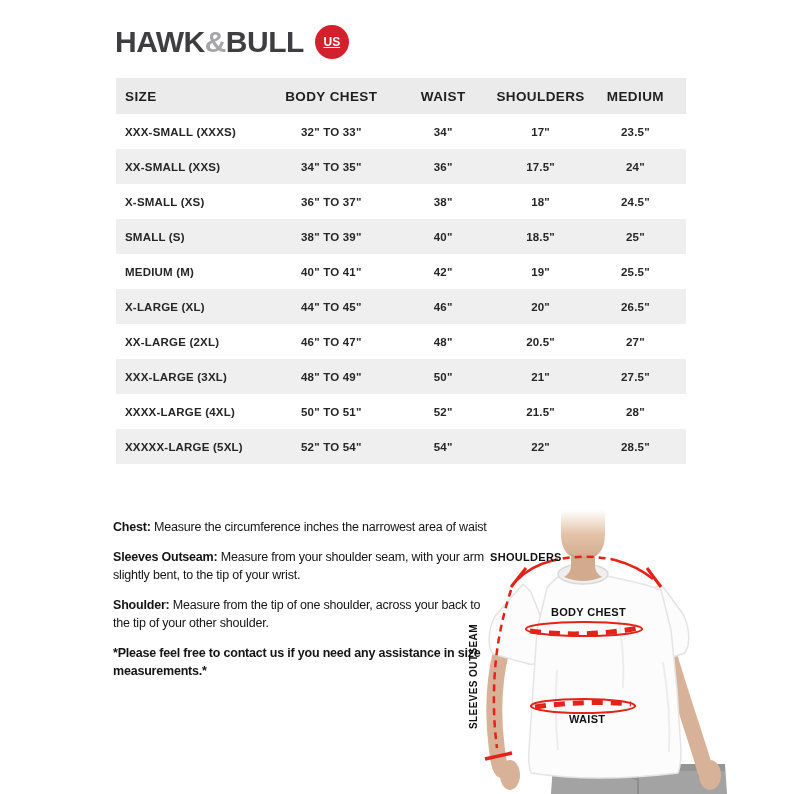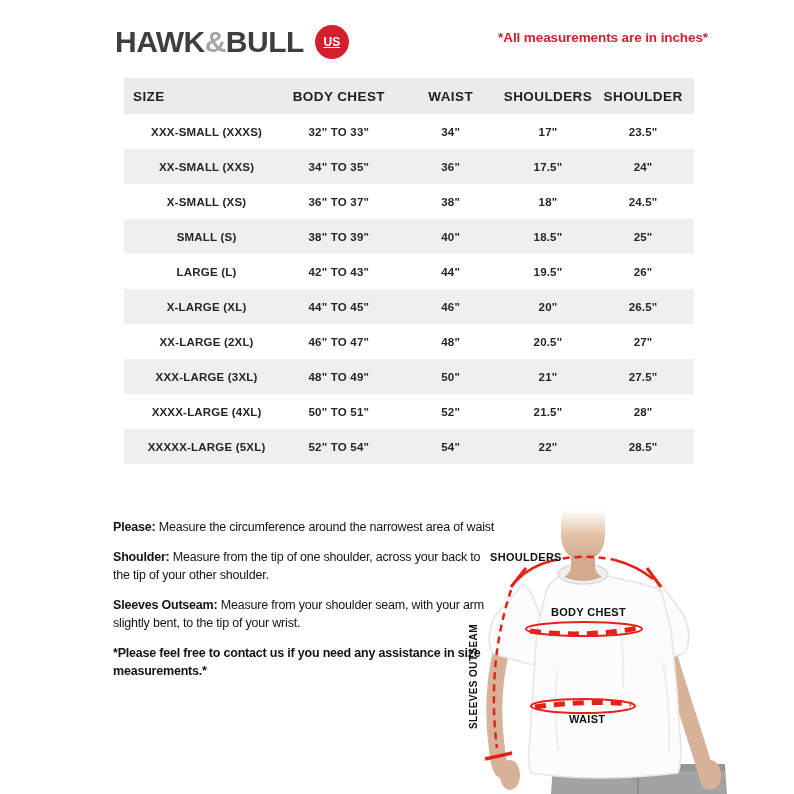--- a/index.html
+++ b/index.html
@@ -10,27 +10,27 @@
   .logo{position:absolute;left:115px;top:24px;display:flex;align-items:center;}
   .logo-text{font-size:30px;font-weight:bold;letter-spacing:-0.5px;color:#3e3e40;line-height:36px;}
   .logo-amp{color:#a6a6a8;}
   .logo-badge{width:34px;height:34px;border-radius:50%;background:#d4202c;color:#fff;
               display:flex;align-items:center;justify-content:center;
               font-size:12px;font-weight:bold;margin-left:11px;text-decoration:underline;}
   .inches-note{position:absolute;right:86px;top:30px;color:#d4202c;
                font-size:13.5px;font-weight:bold;letter-spacing:-0.1px;}
 
   
-  .size-table{position:absolute;left:124px;top:78px;width:570px;border-collapse:collapse;}
+  .size-table{position:absolute;left:116px;top:78px;width:570px;border-collapse:collapse;}
   .size-table th{height:36px;background:#ebebeb;font-size:13.5px;font-weight:bold;
                  color:#1f1f1f;letter-spacing:.4px;text-align:center;padding:0;}
   .size-table th:first-child{text-align:left;padding-left:9px;}
   .size-table td{height:35px;font-size:11.5px;font-weight:bold;color:#262626;
                  letter-spacing:.2px;text-align:center;padding:0;}
-  .size-table td:first-child{text-align:center;padding-left:9px;}
+  .size-table td:first-child{text-align:left;padding-left:9px;}
   .size-table tbody tr:nth-child(even){background:#efefef;}
   .col-size{width:28%;} .col-chest{width:21%;} .col-waist{width:19%;}
   .col-shoulder{width:14%;} .col-sleeves{width:18%;}
 
   
   .guide{position:absolute;left:113px;top:518px;width:445px;font-size:12.5px;
          line-height:18px;letter-spacing:-0.2px;color:#141414;}
   .guide p{margin:0 0 12px 0;white-space:pre-line;}
   .guide .lead{font-weight:bold;}
   .guide-title{font-weight:bold;margin-bottom:11px;}
@@ -49,37 +49,36 @@
 </style>
 </head>
 <body>
 
 <div class="page">
 
   <div class="logo">
     <span class="logo-text"><span>HAWK</span><span class="logo-amp">&amp;</span><span>BULL</span></span>
     <span class="logo-badge">US</span>
   </div>
-  <div class="inches-note">*All measurements are in inches*</div>
 
   <table class="size-table">
     <colgroup>
       <col class="col-size">
         <col class="col-chest">
         <col class="col-waist">
       <col class="col-shoulder">
         <col class="col-sleeves">
     </colgroup>
     <thead>
       <tr>
           <th>SIZE</th>
           <th>BODY CHEST</th>
           <th>WAIST</th>
           <th>SHOULDERS</th>
-          <th>SHOULDER</th>
+          <th>MEDIUM</th>
         </tr>
     </thead>
     <tbody>
         <tr>
           <td>XXX-SMALL (XXXS)</td>
           <td>32" TO 33"</td>
           <td>34"</td>
           <td>17"</td>
           <td>23.5"</td>
         </tr>
@@ -98,25 +97,25 @@
           <td>24.5"</td>
         </tr>
         <tr>
           <td>SMALL (S)</td>
           <td>38" TO 39"</td>
           <td>40"</td>
           <td>18.5"</td>
           <td>25"</td>
         </tr>
         <tr>
-          <td>LARGE (L)</td>
-          <td>42" TO 43"</td>
-          <td>44"</td>
-          <td>19.5"</td>
-          <td>26"</td>
+          <td>MEDIUM (M)</td>
+          <td>40" TO 41"</td>
+          <td>42"</td>
+          <td>19"</td>
+          <td>25.5"</td>
         </tr>
         <tr>
           <td>X-LARGE (XL)</td>
           <td>44" TO 45"</td>
           <td>46"</td>
           <td>20"</td>
           <td>26.5"</td>
         </tr>
         <tr>
           <td>XX-LARGE (2XL)</td>
@@ -143,25 +142,25 @@
           <td>XXXXX-LARGE (5XL)</td>
           <td>52" TO 54"</td>
           <td>54"</td>
           <td>22"</td>
           <td>28.5"</td>
         </tr>
       </tbody>
   </table>
 
   <div class="guide">
-    <p><span class="lead">Please:</span><span> Measure the circumference around the narrowest area of waist</span></p>
+    <p><span class="lead">Chest:</span><span> Measure the circumference inches the narrowest area of waist</span></p>
+    <p><span class="lead">Sleeves Outseam:</span><span> Measure from your shoulder seam, with your arm
+slightly bent, to the tip of your wrist.</span></p>
     <p><span class="lead">Shoulder:</span><span> Measure from the tip of one shoulder, across your back to
 the tip of your other shoulder.</span></p>
-    <p><span class="lead">Sleeves Outseam:</span><span> Measure from your shoulder seam, with your arm
-slightly bent, to the tip of your wrist.</span></p>
     <p class="guide-footnote">*Please feel free to contact us if you need any assistance in size
 measurements.*</p>
   </div>
 
   <div class="figure">
     <svg width="329" height="284" viewBox="0 0 329 284">
       <defs>
         <linearGradient id="headGrad" x1="0" y1="0" x2="0" y2="1">
           <stop offset="0" stop-color="#ffffff"></stop>
           <stop offset="0.5" stop-color="#e3c3a8"></stop>

